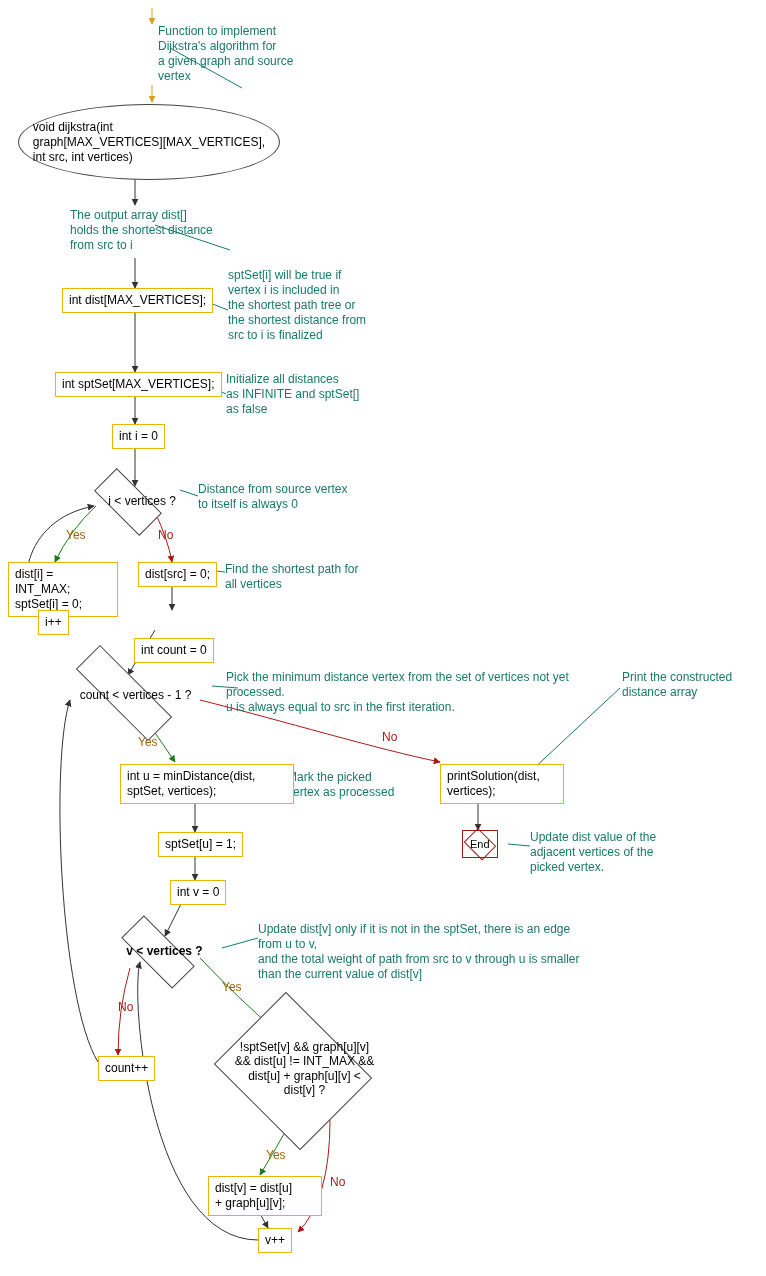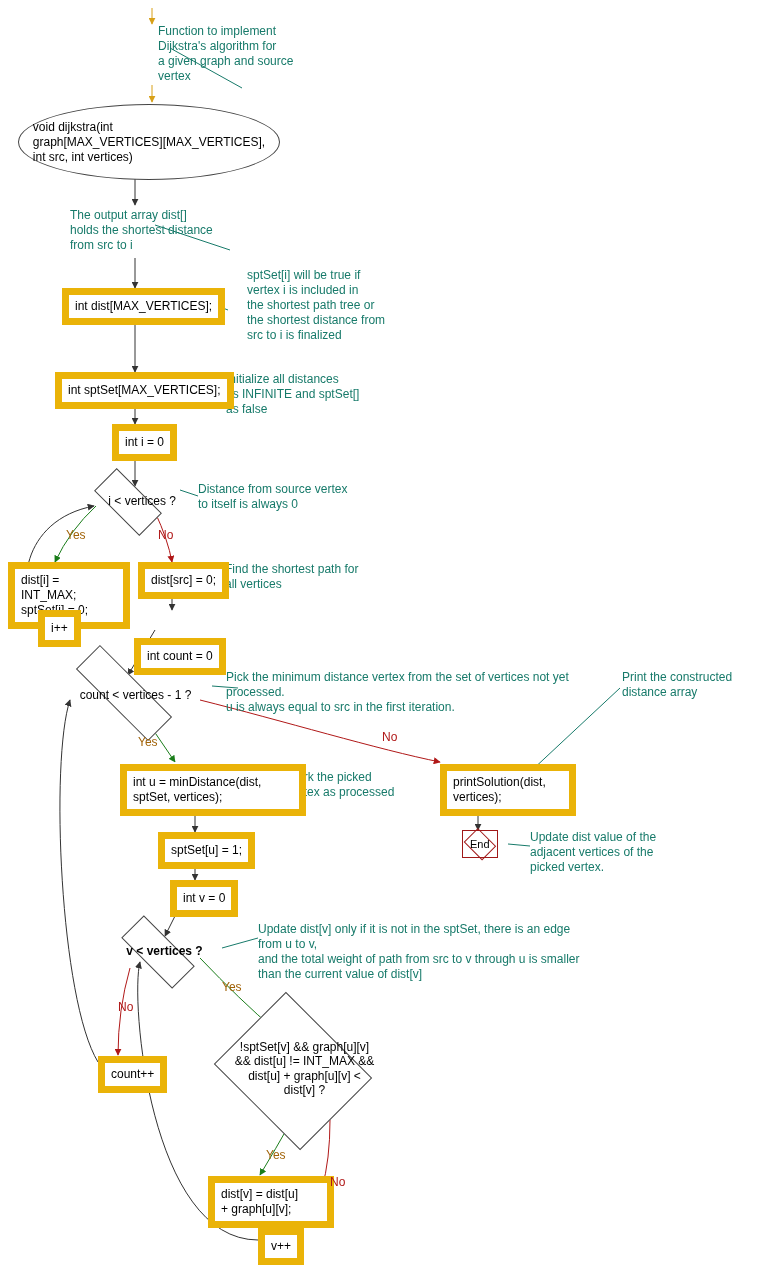--- a/index.html
+++ b/index.html
@@ -9,21 +9,21 @@
   margin: 0;
   padding: 0;
   width: 766px;
   height: 1276px;
   position: relative;
   overflow: hidden;
 }
 .node-box {
   position: absolute;
   background: #fff;
-  border: 7px solid #eab308;
+  border: 1px solid #eab308;
   padding: 4px 6px;
   text-align: center;
   line-height: 1.25;
 }
 .node-oval {
   position: absolute;
   background: #fff;
   border: 1px solid #444;
   border-radius: 50%;
   line-height: 1.25;
@@ -161,21 +161,21 @@
   <path d="M508,844 L530,846" stroke="#177a6a" fill="none"></path>
 </svg>
 
 <div class="comment" style="left: 158px; top: 24px; width: 165px; white-space: pre-line;">Function to implement
 Dijkstra's algorithm for
 a given graph and source
 vertex</div>
 <div class="comment" style="left: 70px; top: 208px; width: 180px; white-space: pre-line;">The output array dist[]
 holds the shortest distance
 from src to i</div>
-<div class="comment" style="left: 228px; top: 268px; width: 170px; white-space: pre-line; margin-left: 19px;">sptSet[i] will be true if
+<div class="comment" style="left: 228px; top: 268px; width: 170px; white-space: pre-line;">sptSet[i] will be true if
 vertex i is included in
 the shortest path tree or
 the shortest distance from
 src to i is finalized</div>
 <div class="comment" style="left: 226px; top: 372px; width: 160px; white-space: pre-line;">Initialize all distances
 as INFINITE and sptSet[]
 as false</div>
 <div class="comment" style="left: 198px; top: 482px; width: 185px; white-space: pre-line;">Distance from source vertex
 to itself is always 0</div>
 <div class="comment" style="left: 225px; top: 562px; width: 160px; white-space: pre-line;">Find the shortest path for

